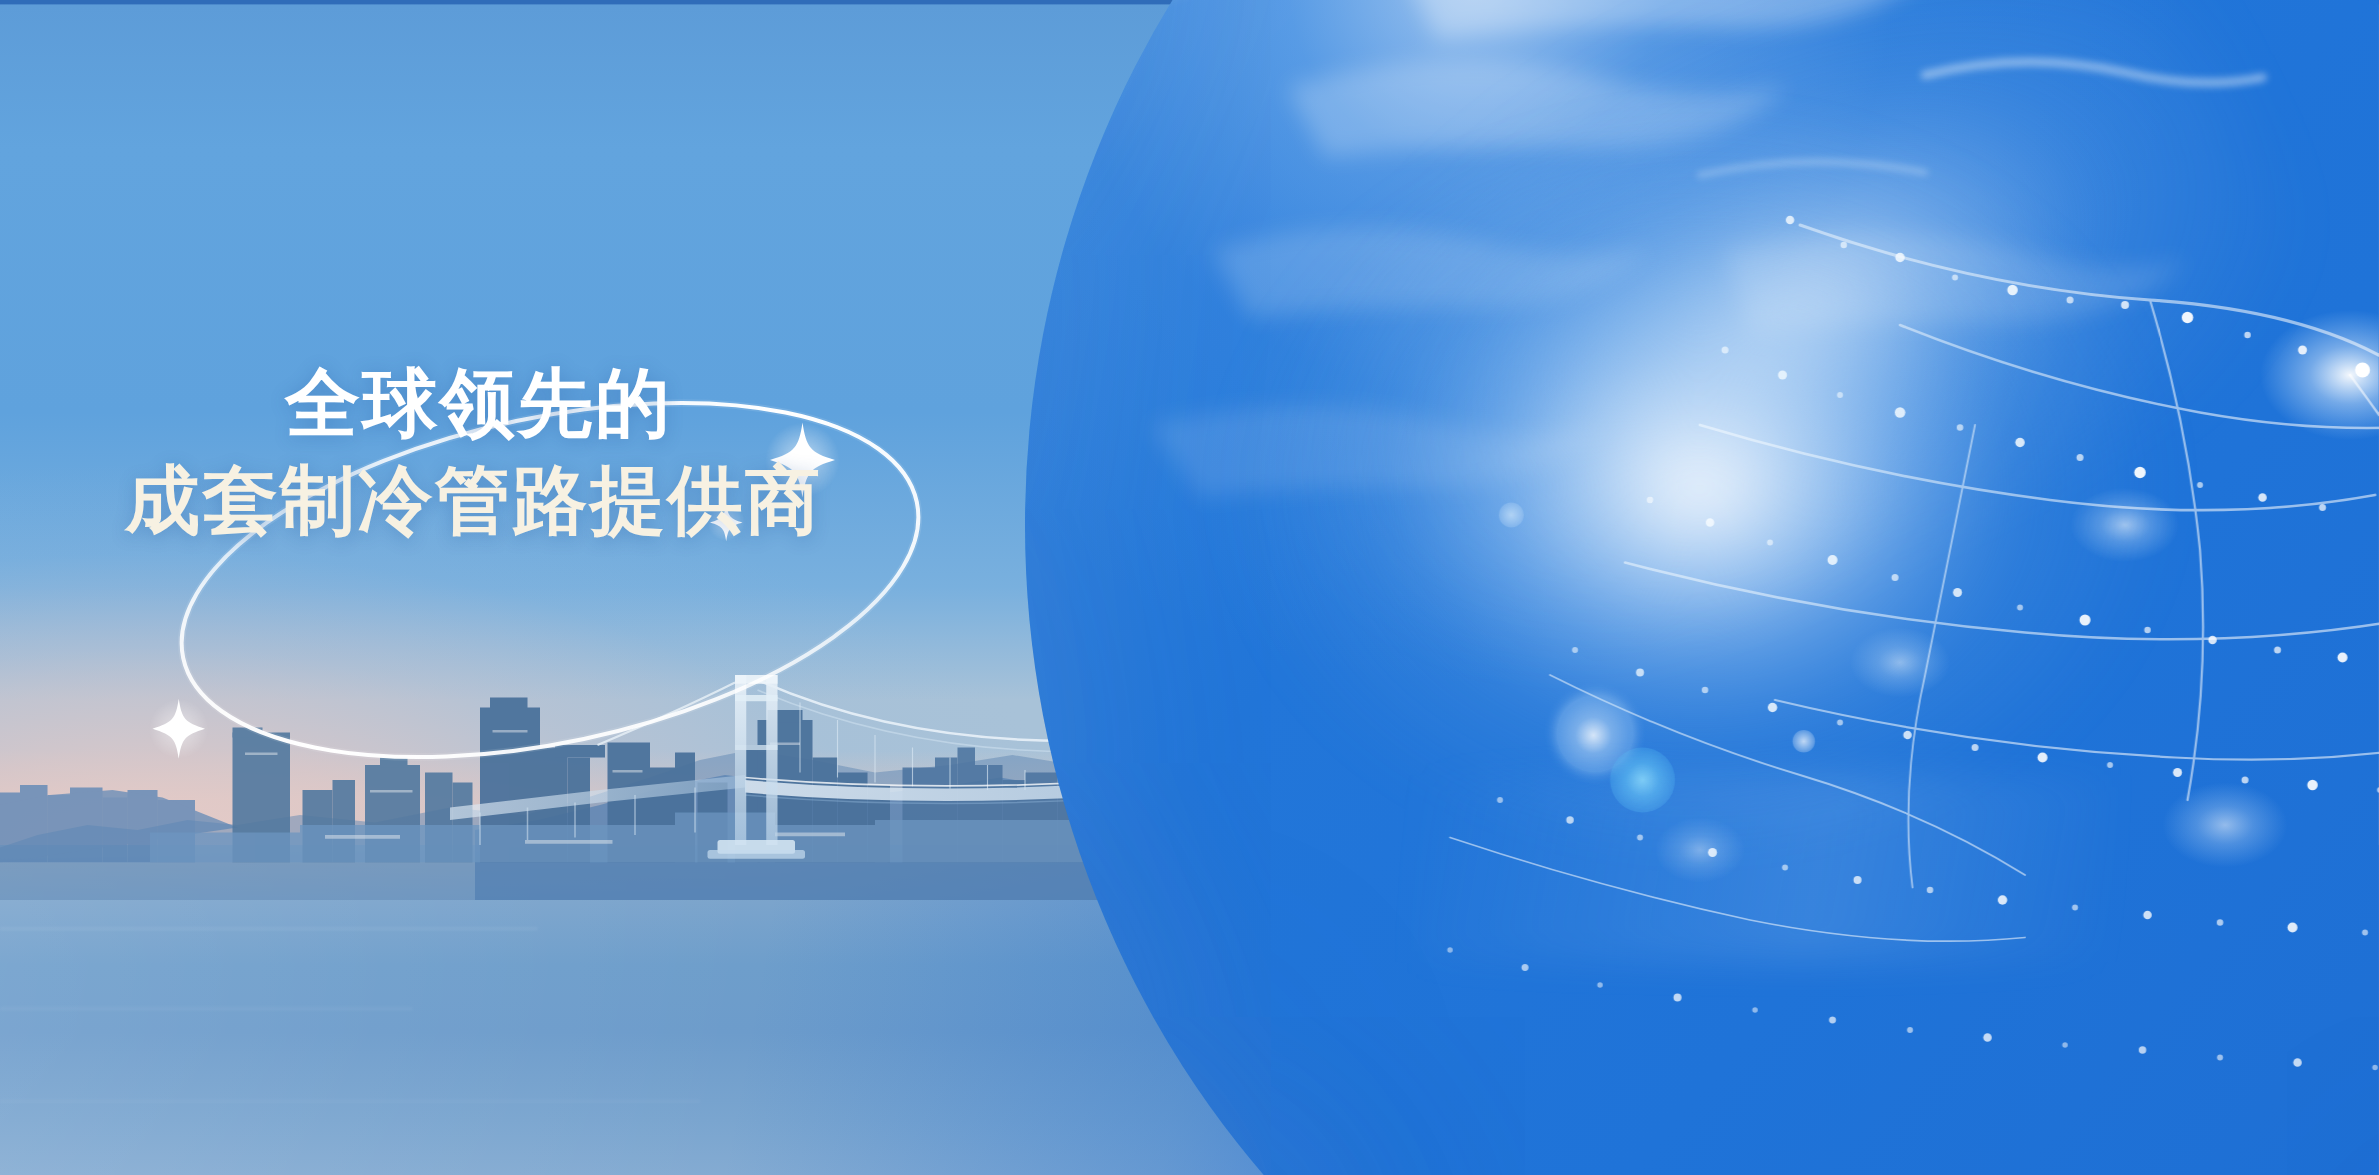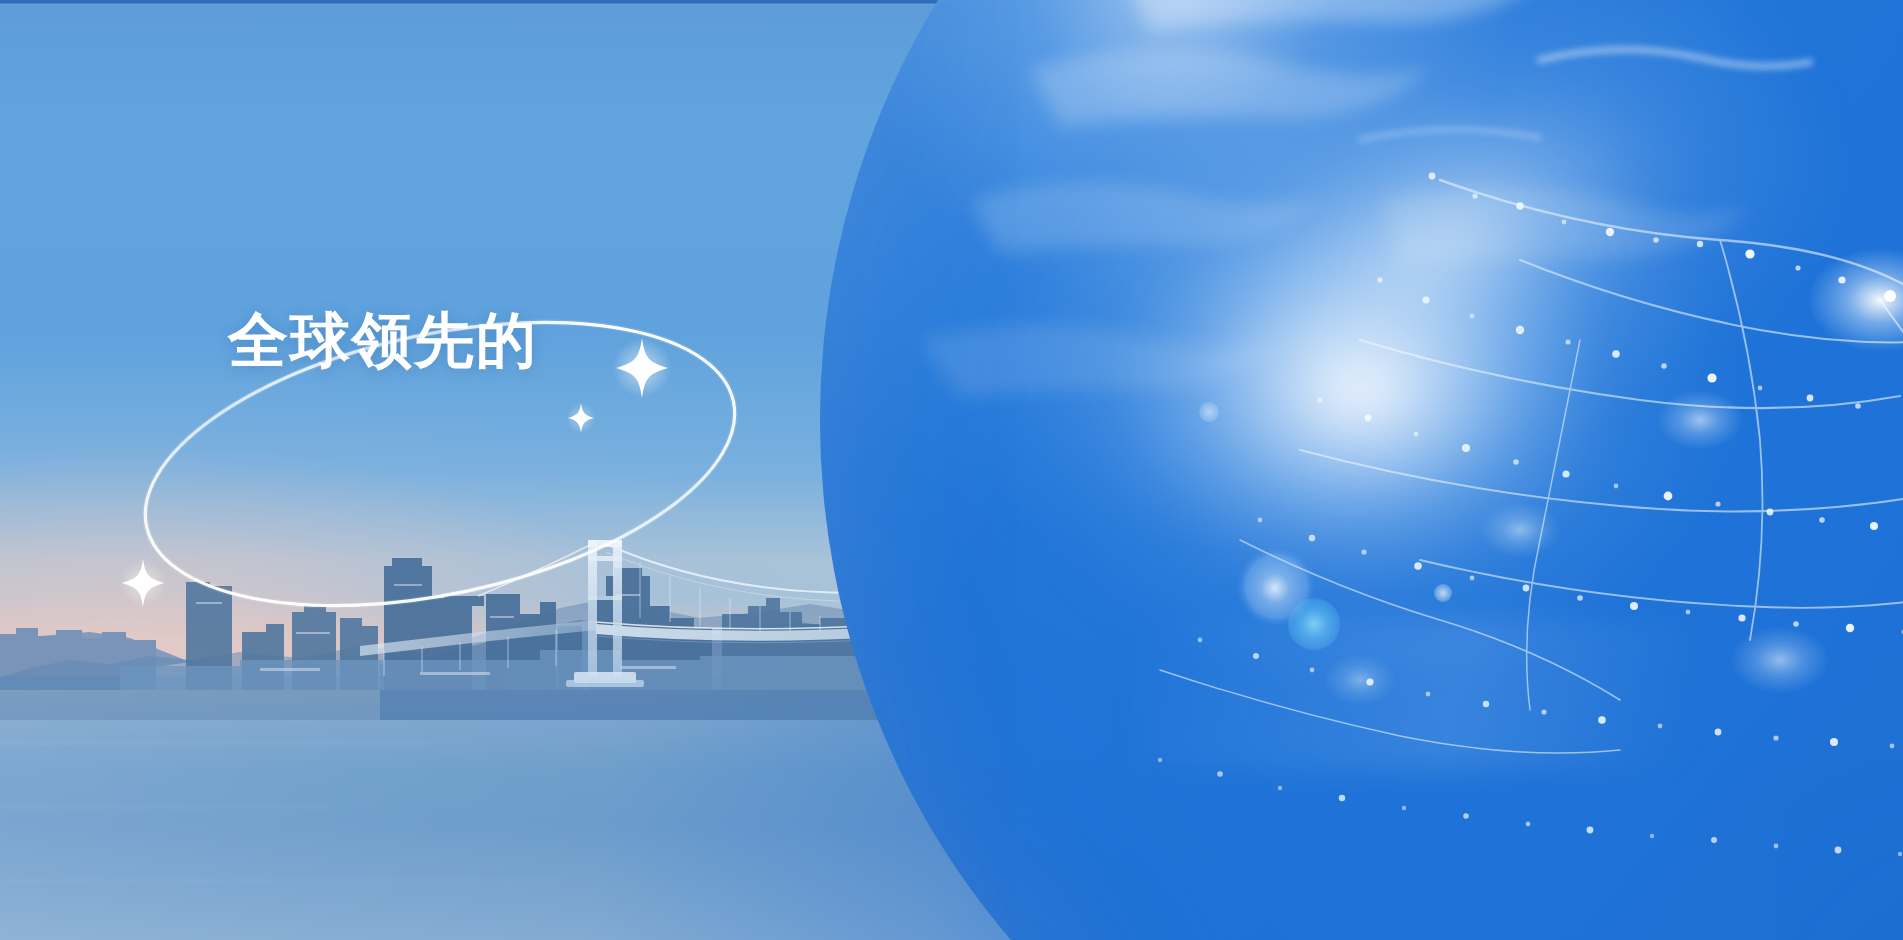--- a/index.html
+++ b/index.html
@@ -215,21 +215,21 @@
   
   #orbit-layer {
     position:absolute; left:60px; top:250px;
     width:760px; height:420px;
     pointer-events:none;
   }
 
   
   #headline {
     position:absolute;
-    left:100px; top:306px;
+    left:100px; top:288px;
     width:680px;
     z-index:6;
   }
   .headline-line {
     font-size:60px;
     font-weight:700;
     line-height:1.17;
     letter-spacing:2px;
     white-space:nowrap;
     text-shadow:0 2px 14px rgba(30,80,150,0.28);
@@ -662,15 +662,16 @@
     </g>
 
     <g transform="translate(83,333)">
       <circle cx="0" cy="0" r="24" fill="url(#starGlow)" opacity="0.85"></circle>
       <path d="M0,-24 C2.4,-8 5,-5 21,0 C5,5 2.4,8 0,24 C-2.4,8 -5,5 -21,0 C-5,-5 -2.4,-8 0,-24 Z" fill="#ffffff"></path>
     </g>
   </svg>
 
   <div id="headline">
     <div class="headline-line" id="headline-line-1">全球领先的</div>
+    <div class="headline-line" id="headline-line-2">成套制冷管路提供商</div>
   </div>
 
 </div>
 
 </body></html>

